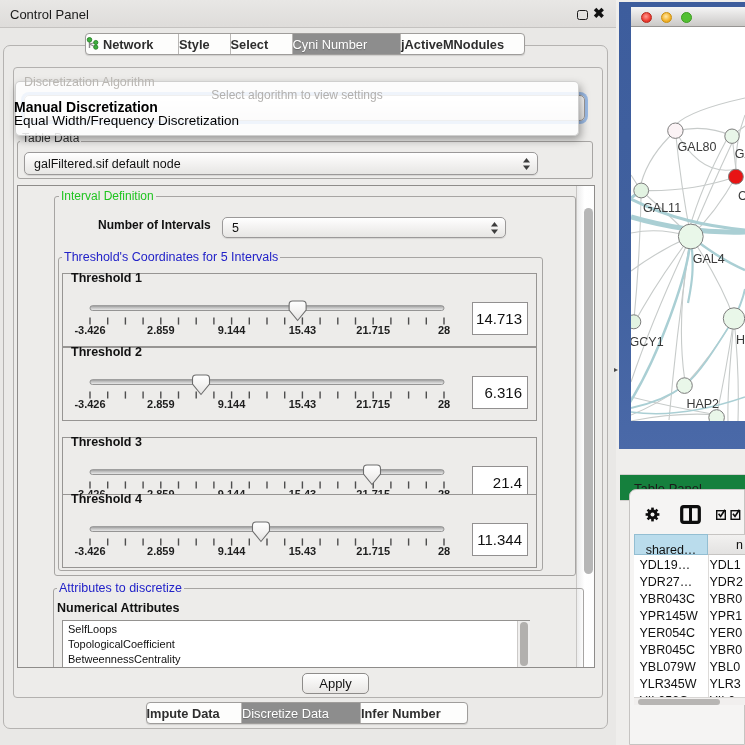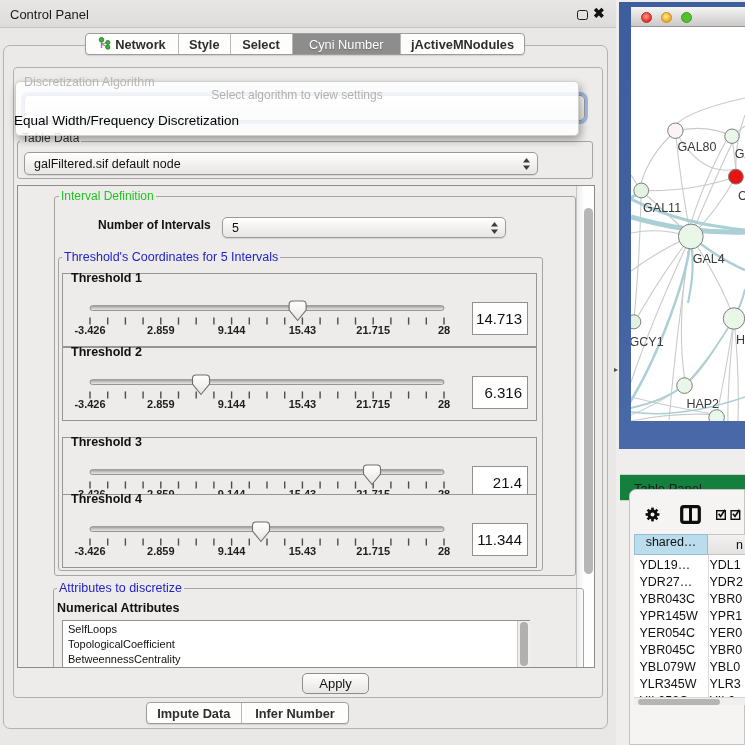--- a/index.html
+++ b/index.html
@@ -6,21 +6,21 @@
 #root{position:absolute;left:0;top:0;width:745px;height:745px;}
 
 #cpwin{left:0;top:0;width:616px;height:745px;background:#e9e8e6;}
 #cptitle{left:0;top:0;width:616px;height:28px;background:linear-gradient(#e8e7e5,#dedcda);border-bottom:1px solid #c4c2c0;}
 #cptitle .t{position:absolute;left:10px;top:7px;font-size:13px;color:#1b1b1b;}
 #icoSquare{left:576.5px;top:9.5px;width:11px;height:10.5px;border:1.7px solid #1a1a1a;border-radius:2.5px;}
 #icoX{left:593px;top:5px;font-size:14px;font-weight:bold;color:#111;}
 #panelA{left:3px;top:45px;width:604.5px;height:684px;background:#ebeae8;border:1px solid #b5b3b1;border-radius:7px;}
 
 .tabbar{display:flex;background:#fdfdfc;border:1px solid #9f9d9b;border-radius:4px;box-shadow:0 1px 1px rgba(0,0,0,.12);}
-.tabbar .seg{display:flex;align-items:center;justify-content:center;font-size:12.8px;font-weight:bold;color:#2e2e2e;border-right:1px solid #b9b7b5;white-space:nowrap;}
+.tabbar .seg{display:flex;align-items:center;justify-content:flex-start;font-size:12.8px;font-weight:bold;color:#2e2e2e;border-right:1px solid #b9b7b5;white-space:nowrap;}
 .tabbar .seg:last-child{border-right:none;}
 .tabbar .sel{background:#8d8d8d;color:#fff;font-weight:normal;text-shadow:0 1px 1px rgba(0,0,0,.25);}
 #toptabs{left:85px;top:33px;height:22px;position:absolute;}
 #bottabs{left:145.5px;top:702px;height:22px;position:absolute;}
 
 #panelB{left:13px;top:67px;width:590px;height:631px;background:#edecea;border:1px solid #b3b1af;border-radius:4px;}
 .grpbox{position:absolute;border:1px solid #a7a5a3;border-radius:3px;}
 .grplabel{position:absolute;font-size:12px;color:#333;background:#edecea;padding:0 2px;}
 
 .combo{position:absolute;background:linear-gradient(#ffffff,#f4f3f2 45%,#e7e6e4);border:1px solid #9b9999;border-radius:5px;box-shadow:0 1px 1px rgba(0,0,0,.1);}
@@ -51,21 +51,21 @@
 
 #netwin{left:618.5px;top:2px;width:126.5px;height:447px;background:linear-gradient(#3d5d9d,#41619f 60%,#4a69a8);}
 #nettitle{position:absolute;left:12.5px;top:5px;width:114px;height:20px;background:linear-gradient(#f5f5f5,#cbc9c7);border-bottom:1px solid #979593;}
 .tl-btn{position:absolute;top:4.5px;width:11px;height:11px;border-radius:50%;}
 #netcontent{position:absolute;left:12.5px;top:25px;width:114px;height:394px;background:#fff;overflow:hidden;}
 #tphead{left:620px;top:474px;width:125px;height:27px;background:#15803d;border-top:1px solid #d2d0ce;border-bottom:1px solid #d2d0ce;}
 #tphead .t{position:absolute;left:14px;top:6px;font-size:13px;color:#1c1c1c;}
 #tablecard{left:629px;top:489px;width:116px;height:256px;background:#f5f4f3;border:1px solid #c6c4c2;border-top-left-radius:7px;}
 #tbl{position:absolute;left:4px;top:44px;width:116px;height:171px;background:#fff;}
 #tblhead{position:absolute;left:0;top:0;width:116px;height:22px;}
-#tblhead .c1{position:absolute;left:0;top:0;width:74px;height:21px;background:#badcec;border:1px solid #93bed2;text-align:center;font-size:12.5px;color:#111;padding-top:0;}
+#tblhead .c1{position:absolute;left:0;top:0;width:74px;height:21px;background:#badcec;border:1px solid #93bed2;text-align:center;font-size:12.5px;color:#111;padding-top:8px;}
 #tblhead .c2{position:absolute;left:74px;top:0;width:42px;height:21px;background:linear-gradient(#f2f1f0,#e3e2e1);border:1px solid #c6c4c2;border-left:none;font-size:12.5px;color:#111;padding:3px 0 0 28px;}
 .trow{position:absolute;left:0;width:116px;height:17.4px;font-size:12.5px;color:#111;}
 .trow .a{position:absolute;left:5.5px;top:1px;}
 .trow .b{position:absolute;left:75.5px;top:1px;}
 #hsb{position:absolute;left:0px;top:162.5px;width:116px;height:8px;background:#f1efee;border-top:1px solid #d7d5d3;}
 #hsb .thumb{position:absolute;left:4px;top:1px;width:82px;height:6px;background:#b7b5b3;border-radius:3px;}
 </style></head>
 <body>
 <div id="root">
   <div id="cpwin" class="abs"></div>
@@ -308,39 +308,41 @@
     <div id="attsb">
         <div class="thumb"></div>
       </div>
   </div>
 
   <div id="applybtn" class="abs">Apply</div>
   <div id="divarrow" class="abs"></div>
 
   <div id="popup" class="abs">
     <div class="hint">Select algorithm to view settings</div>
+    <div class="i1">Manual Discretization</div>
     <div class="i2">Equal Width/Frequency Discretization</div>
   </div>
 
   <div id="toptabs" class="tabbar">
     <div class="seg" style="width:93px;"><svg width="13" height="14" viewBox="0 0 13 14" style="margin-right:4px;">
           <line x1="3.5" y1="3" x2="3.5" y2="11" stroke="#8a8a8a" stroke-width="1.4"></line>
           <line x1="3.5" y1="7" x2="9.5" y2="5.5" stroke="#8a8a8a" stroke-width="1.2"></line>
           <line x1="3.5" y1="7" x2="9.5" y2="10" stroke="#8a8a8a" stroke-width="1.2"></line>
           <circle cx="3.5" cy="2.8" r="2.3" fill="#3faf3f" stroke="#1d7a1d" stroke-width="0.8"></circle>
           <circle cx="9.8" cy="5.5" r="2.1" fill="#3faf3f" stroke="#1d7a1d" stroke-width="0.8"></circle>
           <circle cx="9.8" cy="10.2" r="2.1" fill="#3faf3f" stroke="#1d7a1d" stroke-width="0.8"></circle>
         </svg>Network</div>
     <div class="seg" style="width:51.5px;">Style</div>
     <div class="seg" style="width:62px;">Select</div>
     <div class="seg sel" style="width:108.5px;">Cyni Number</div>
     <div class="seg" style="width:123px;">jActiveMNodules</div>
   </div>
   <div id="bottabs" class="tabbar">
     <div class="seg" style="width:95.5px;">Impute Data</div>
+    <div class="seg sel" style="width:119px;">Discretize Data</div>
     <div class="seg" style="width:106px;">Infer Number</div>
   </div>
 
   <div id="netwin" class="abs">
     <div id="nettitle">
       <div class="tl-btn" style="left:10px;background:radial-gradient(circle at 4px 3.5px,#ff9a90,#ee3b30 60%,#c21f14);border:1px solid #b5281e;"></div>
       <div class="tl-btn" style="left:29.5px;background:radial-gradient(circle at 4px 3.5px,#ffe9a8,#f3b128 60%,#d3920e);border:1px solid #c8900f;"></div>
       <div class="tl-btn" style="left:49.5px;background:radial-gradient(circle at 4px 3.5px,#c8f7b8,#53c032 60%,#2f9c17;);border:1px solid #3d9b22;background-color:#53c032;"></div>
     </div>
     <div id="netcontent">

